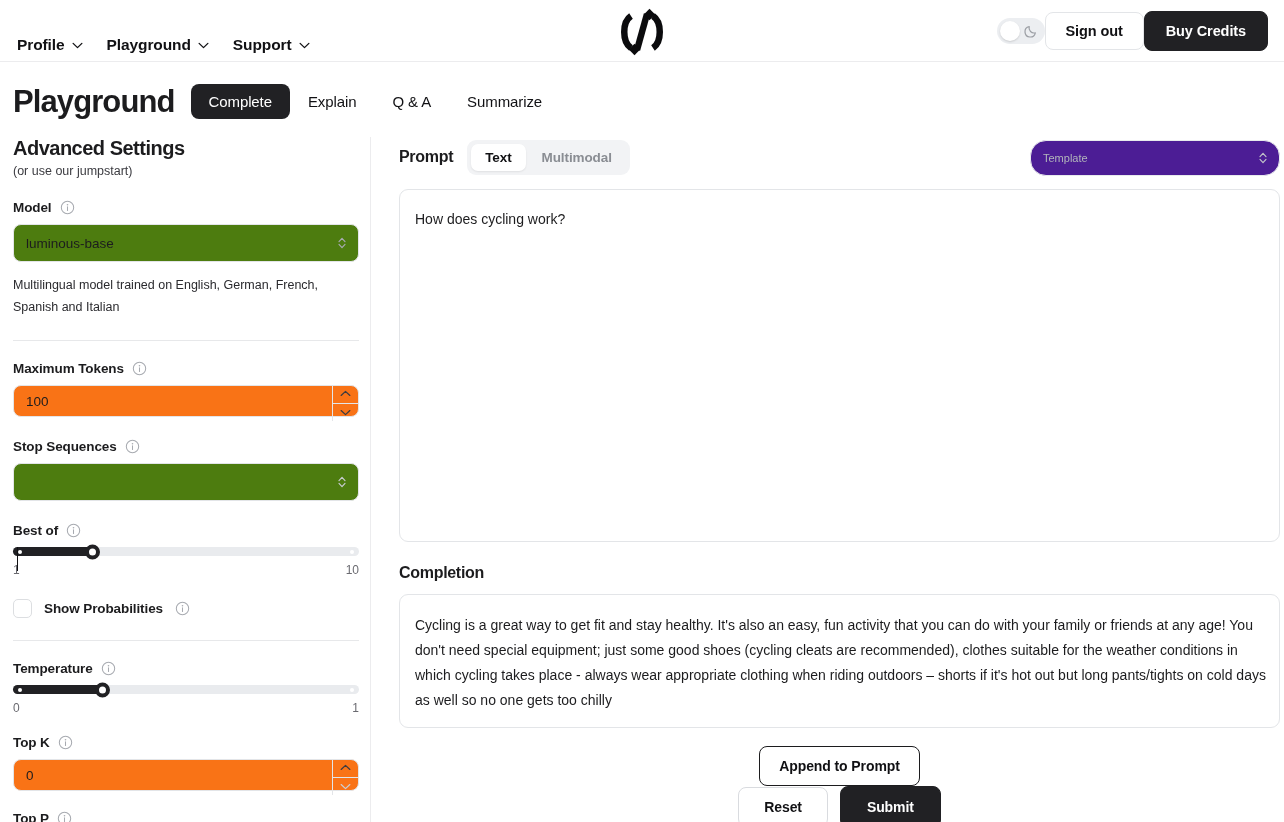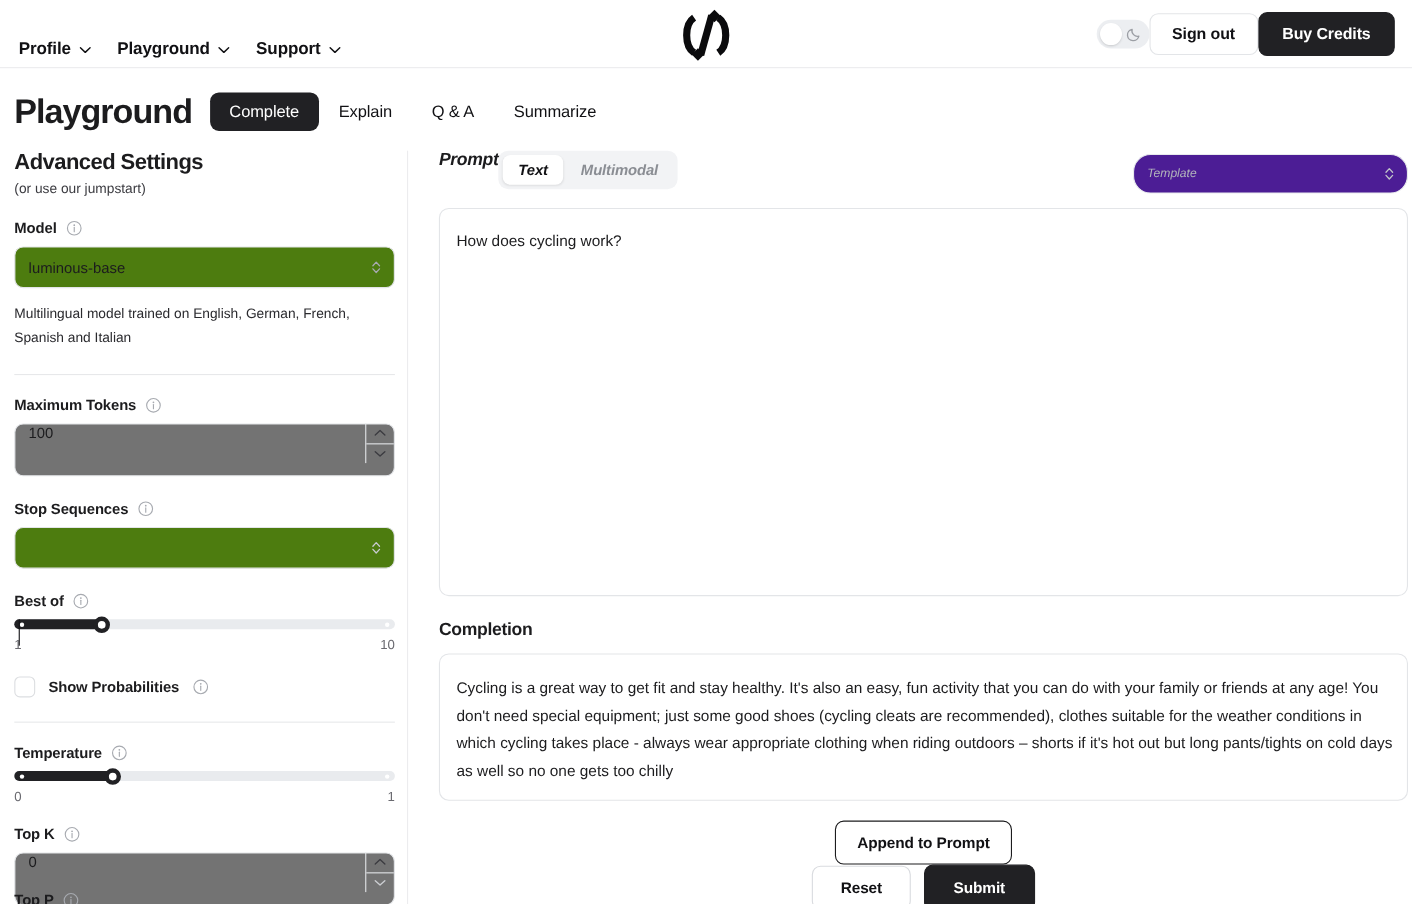--- a/index.html
+++ b/index.html
@@ -196,29 +196,29 @@
   }
   .divider {
     height: 1px;
     background: #e7e8ea;
     margin: 22px 0 20px 0;
     width: 346px;
   }
 
   .stepper-box {
     width: 346px;
-    height: 48px;
+    height: 32px;
     border: 1px solid #e3e5e8;
     border-radius: 8px;
     display: flex;
-    align-items: flex-start;
+    align-items: center;
     font-size: 13.5px;
     padding: 0 12px;
     position: relative;
-    background: #737373;
+    background: #f97316;
   }
   .stepper-ctrl {
     position: absolute;
     right: 0; top: -1px;
     width: 26px; height: 36px;
     border-left: 1px solid #e3e5e8;
     display: flex;
     flex-direction: column;
   }
   .stepper-ctrl .half {
@@ -311,23 +311,23 @@
   }
 
   
   .main {
     flex: 1;
     padding: 0 4px 0 28px;
     position: relative;
   }
   .prompt-header {
     display: flex;
-    align-items: flex-start;
+    align-items: center;
+    gap: 14px;
     height: 40px;
-    font-style: italic;
   }
   .prompt-label {
     font-size: 16px;
     font-weight: 700;
     letter-spacing: -0.3px;
   }
   .seg {
     display: flex;
     background: #f2f3f5;
     border-radius: 9px;

